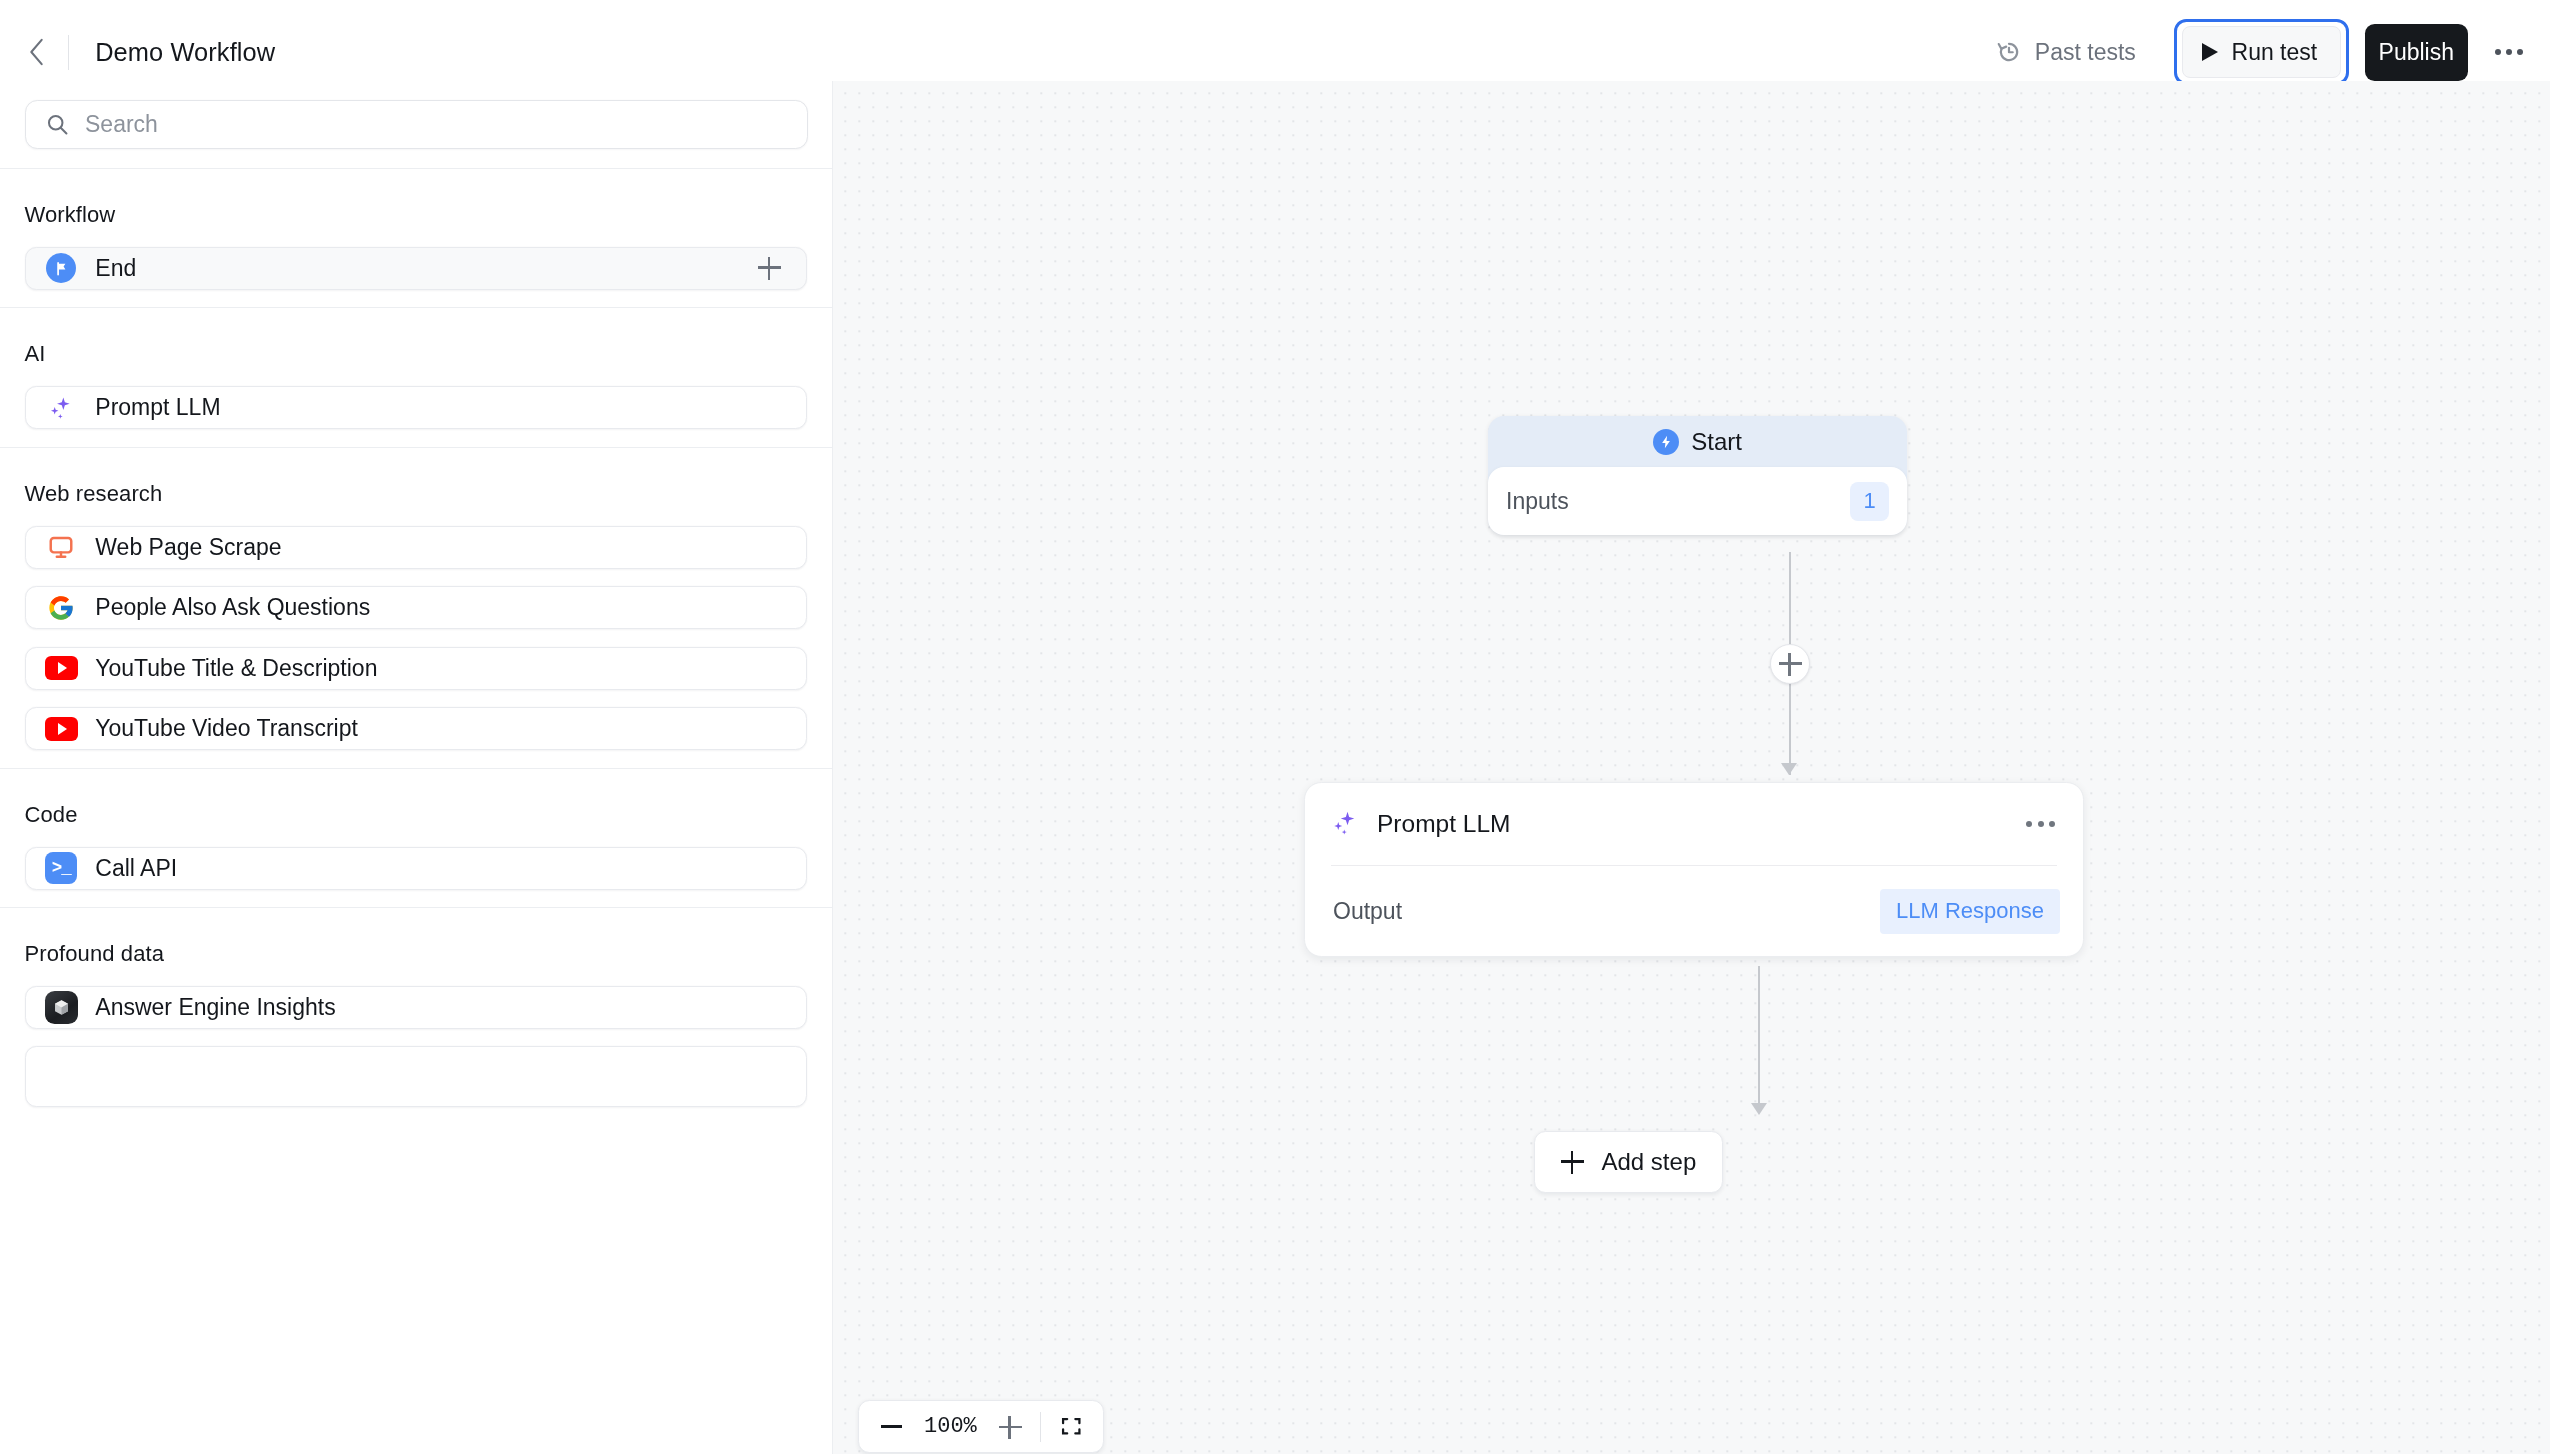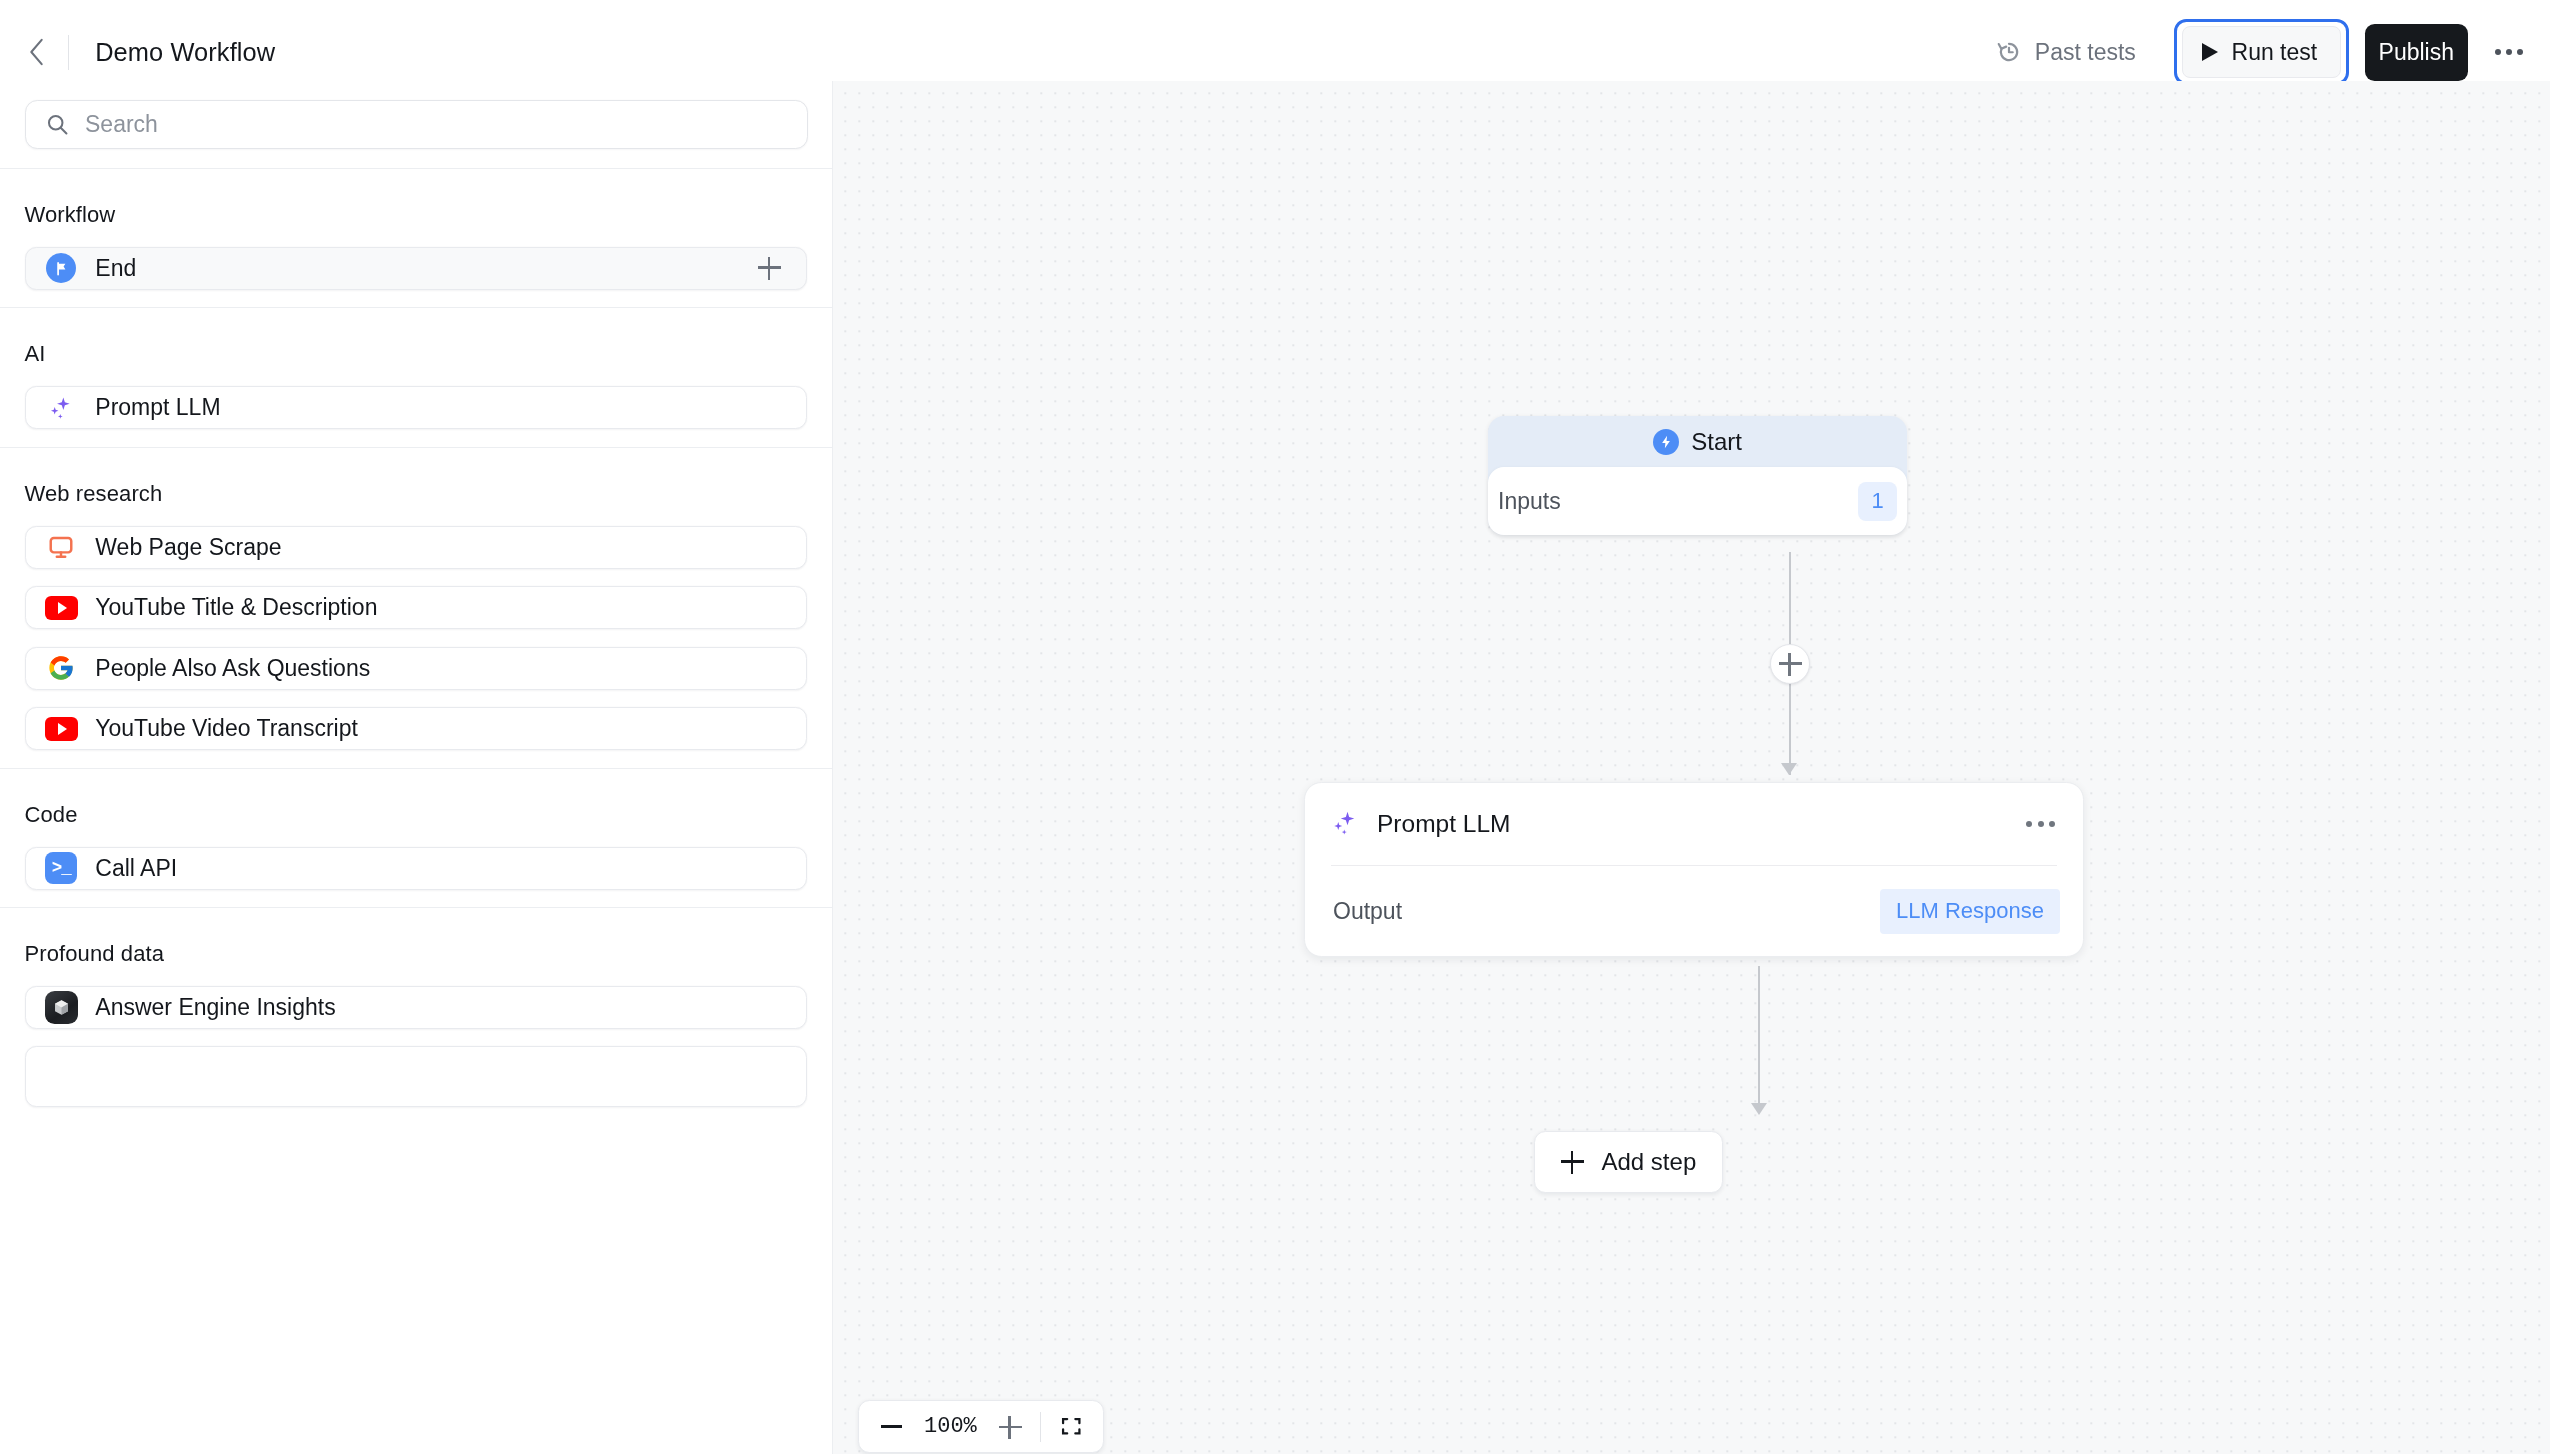--- a/index.html
+++ b/index.html
@@ -193,21 +193,21 @@
   .start-bolt {
     width: 26px; height: 26px; border-radius: 50%;
     background: #4d8df6;
     display: flex; align-items: center; justify-content: center;
   }
   .start-title { font-size: 24px; color: #14171c; }
   .start-body {
     background: #ffffff; border-radius: 16px;
     height: 68px;
     display: flex; align-items: center;
-    padding: 0 10px;
+    padding: 0 18px;
     box-shadow: 0 1.8px 4.4px rgba(16,24,40,.06);
   }
   .inputs-label { font-size: 23px; color: #4d535c; }
   .inputs-badge {
     margin-left: auto;
     background: #e8f0fe; color: #4d8df6;
     border-radius: 8px;
     min-width: 39px; height: 39px;
     display: flex; align-items: center; justify-content: center;
     font-size: 22px; padding: 0 10.5px;
@@ -390,35 +390,35 @@
           <path d="M12 16.6 V20.2" stroke="#f4724f" stroke-width="2.1" stroke-linecap="round"></path>
           <path d="M8.4 20.4 H15.6" stroke="#f4724f" stroke-width="2.1" stroke-linecap="round"></path>
         </svg>
       </span>
       <span class="node-label">Web Page Scrape</span>
     </div>
 
 
     <div class="node-card">
       <span class="node-ico">
-          <span class="ico-yt"></span>
-        </span>
-      <span class="node-label">YouTube Title &amp; Description</span>
-    </div>
-
-    <div class="node-card">
-      <span class="node-ico">
         <svg width="28" height="28" viewBox="0 0 48 48">
           <path fill="#ffc107" d="M43.6 20.1H42V20H24v8h11.3C33.7 32.7 29.3 36 24 36c-6.6 0-12-5.4-12-12s5.4-12 12-12c3.1 0 5.8 1.2 8 3.1l5.7-5.7C34.1 6.1 29.3 4 24 4 12.9 4 4 12.9 4 24s8.9 20 20 20 20-8.9 20-20c0-1.3-.1-2.6-.4-3.9z"></path>
           <path fill="#ff3d00" d="M6.3 14.7l6.6 4.8C14.7 15.1 19 12 24 12c3.1 0 5.8 1.2 8 3.1l5.7-5.7C34.1 6.1 29.3 4 24 4 16.3 4 9.7 8.3 6.3 14.7z"></path>
           <path fill="#4caf50" d="M24 44c5.2 0 9.9-2 13.4-5.2l-6.2-5.2C29.2 35.1 26.7 36 24 36c-5.2 0-9.6-3.3-11.3-7.9l-6.5 5C9.5 39.6 16.2 44 24 44z"></path>
           <path fill="#1976d2" d="M43.6 20.1H42V20H24v8h11.3c-.8 2.2-2.2 4.2-4.1 5.6l6.2 5.2C37 40.2 44 35 44 24c0-1.3-.1-2.6-.4-3.9z"></path>
         </svg>
       </span>
       <span class="node-label">People Also Ask Questions</span>
+    </div>
+
+    <div class="node-card">
+      <span class="node-ico">
+          <span class="ico-yt"></span>
+        </span>
+      <span class="node-label">YouTube Title &amp; Description</span>
     </div>
 
     <div class="node-card">
       <span class="node-ico">
           <span class="ico-yt"></span>
         </span>
       <span class="node-label">YouTube Video Transcript</span>
     </div>
   </div>
 

